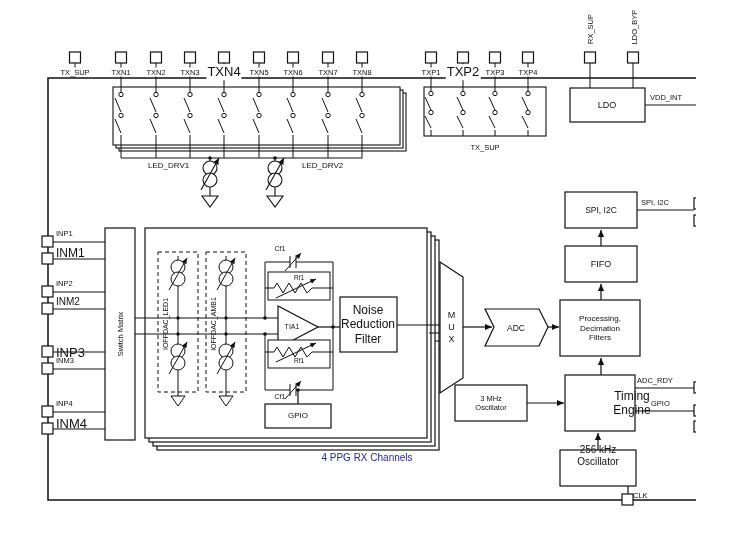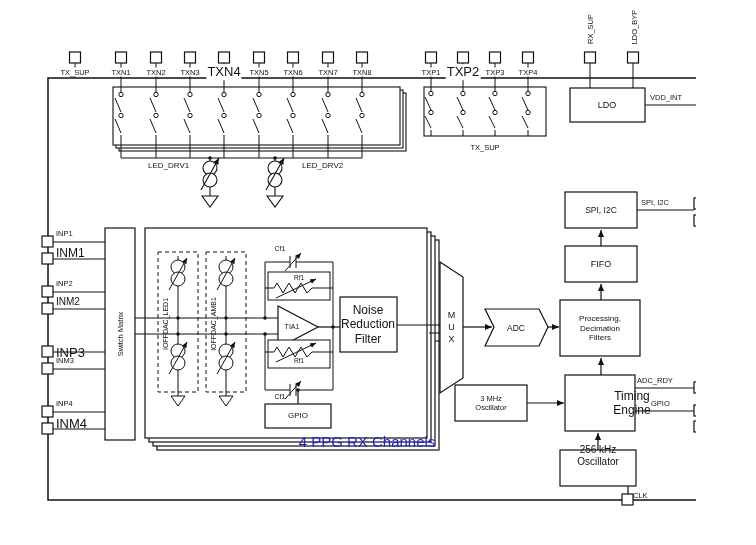--- a/index.html
+++ b/index.html
@@ -325,15 +325,15 @@
 <div class="lbl v" style="left:166px;top:324px;font-size:7px">IOFFDAC_LED1</div>
 <div class="lbl v" style="left:214px;top:324px;font-size:7px">IOFFDAC_AMB1</div>
 
 <div class="lbl b bg" style="left:147px;top:161px;font-size:8px">LED_DRV1</div>
 <div class="lbl b bg" style="left:301px;top:161px;font-size:8px">LED_DRV2</div>
 <div class="lbl c" style="left:485px;top:147px;font-size:7.5px">TX_SUP</div>
 <div class="lbl c" style="left:299px;top:278px;font-size:6.5px">Rf1</div>
 <div class="lbl c" style="left:299px;top:361px;font-size:6.5px">Rf1</div>
 <div class="lbl c" style="left:280px;top:249px;font-size:7px">Cf1</div>
 <div class="lbl c" style="left:280px;top:397px;font-size:7px">Cf1</div>
-<div class="lbl c b" id="caption" style="left: 367px; top: 442px; font-size: 15px; color: rgb(34, 34, 204);">4 PPG RX Channels</div>
+<div class="lbl c b" id="caption" style="left: 367px; top: 458px; font-size: 10px; color: rgb(34, 34, 204);">4 PPG RX Channels</div>
 
 </div>
 
 </body></html>

